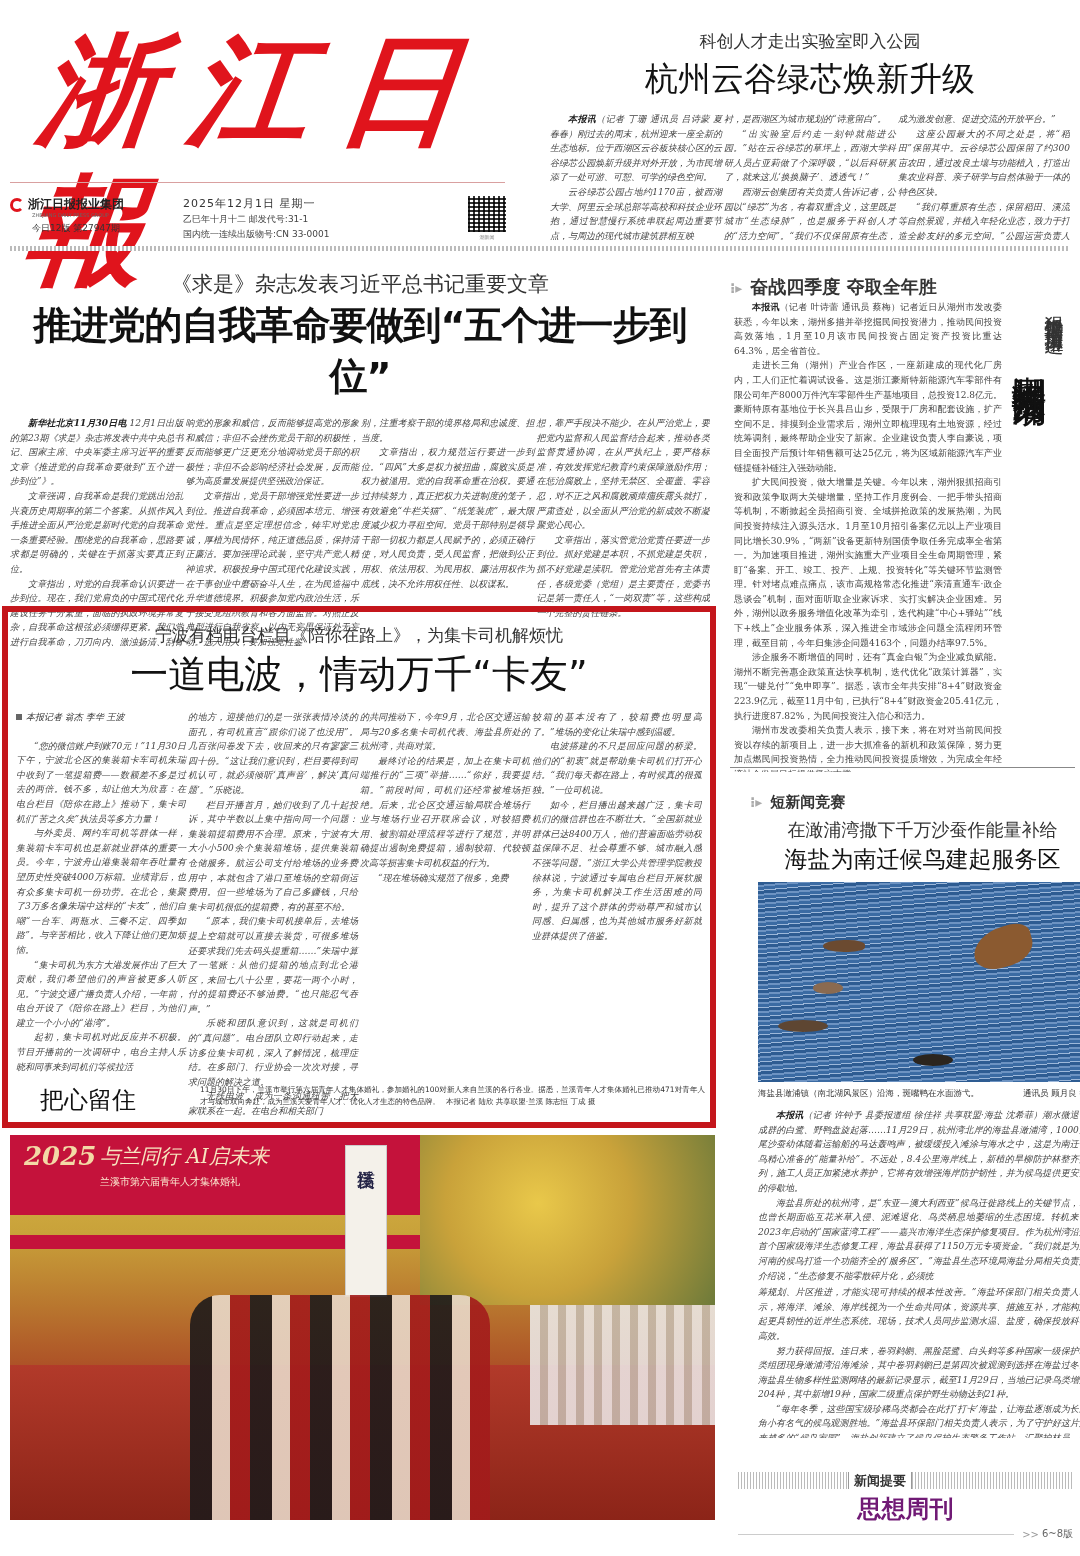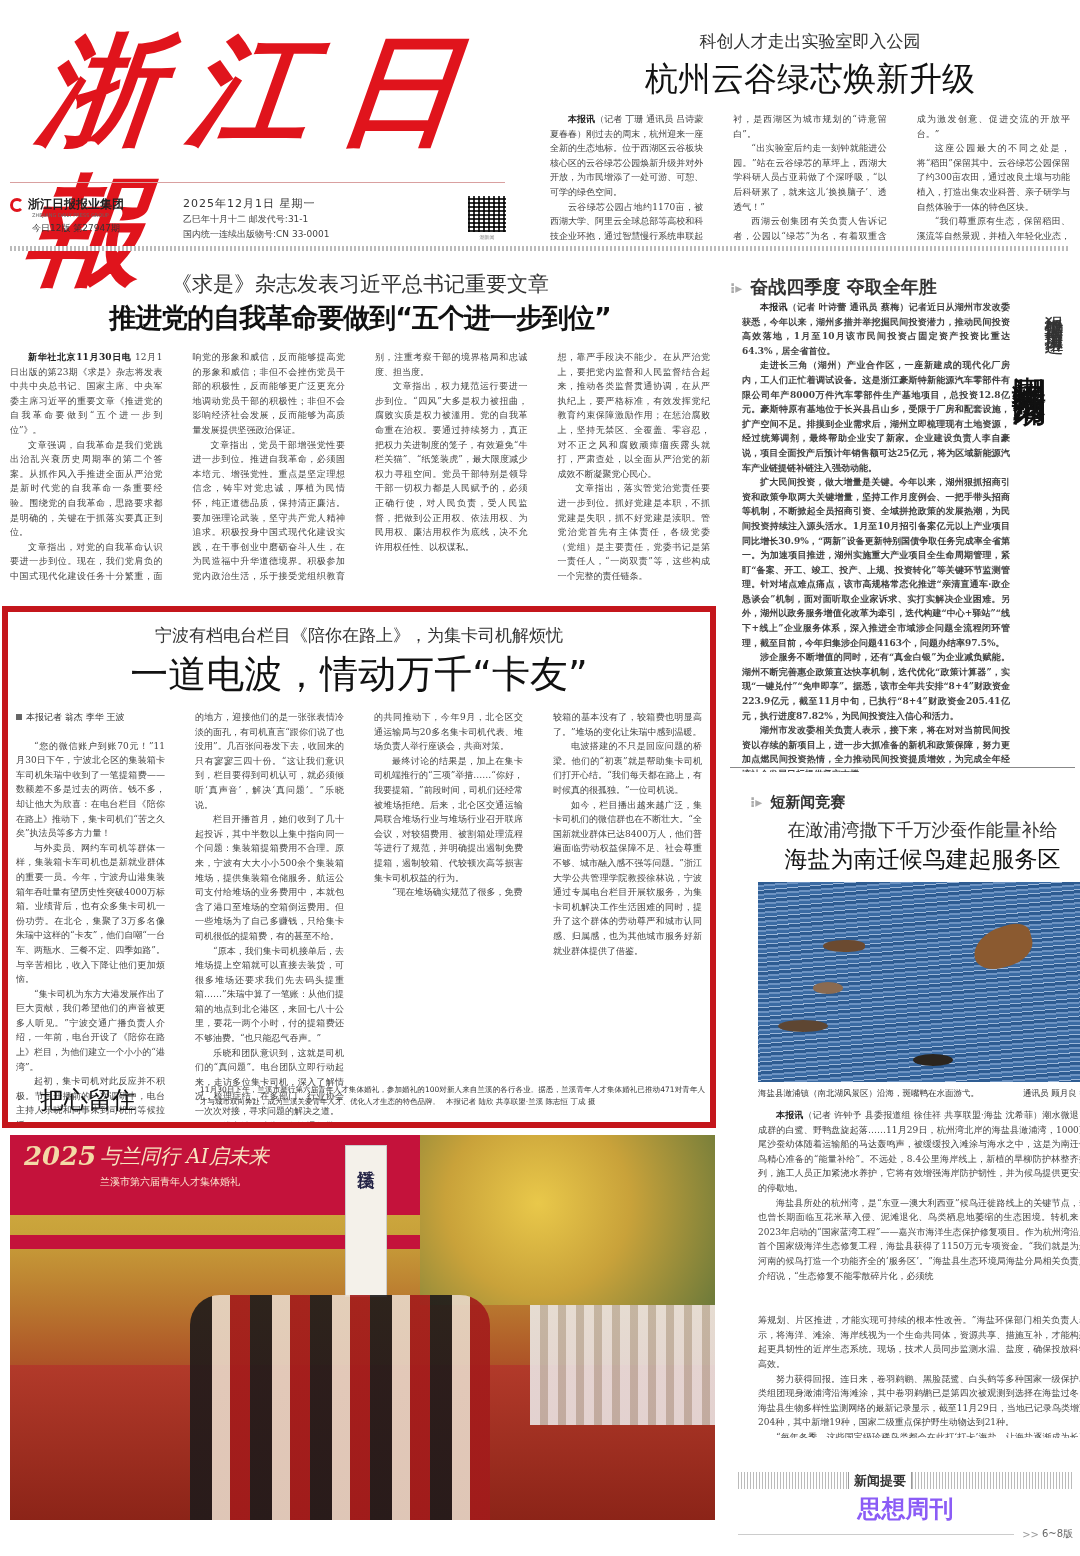--- a/index.html
+++ b/index.html
@@ -2,21 +2,21 @@
 <html><head>
 <meta charset="utf-8">
 <style>
   html, body { margin:0; padding:0; background:#fff; }
   body { width:1080px; height:1556px; position:relative; overflow:hidden;
          font-family:"DejaVu Sans", sans-serif; color:#222; }
   .abs { position:absolute; }
   .body-text { font-family:"DejaVu Serif", serif; font-size:9px; line-height:14.6px; color:#444;
                text-align:justify; overflow:hidden; }
   .body-text p { margin:0; text-indent:2em; }
-  .cols { display:flex; gap:30px; }
+  .cols { display:flex; gap:2px;font-style:italic; }
   .cols > div { flex:1; }
   .masthead-title { color:#e0141c; font-family:"DejaVu Serif", serif; font-weight:bold;
                     font-size:120px; letter-spacing:30px; font-style:italic; transform:skewX(-6deg); }
   .hr-red { height:1px; background:#d9a0a0; }
   .hr-dots { height:5px; background:repeating-linear-gradient(90deg,#bbb 0 2px,#fff 2px 4px); }
   .kicker { font-size:22px; color:#333; text-align:center; }
   .headline { font-weight:bold; color:#111; text-align:center; }
   .redbox { border:6px solid #c4161c; box-sizing:border-box; }
   .section-tag { font-weight:bold; font-size:18px; color:#333; }
   .tag-arrow { color:#aaa; font-size:14px; margin-right:8px; }
@@ -68,21 +68,21 @@
     <div>
       <p style="text-indent:0">成为激发创意、促进交流的开放平台。”</p>
       <p>这座公园最大的不同之处是，将“稻田”保留其中。云谷绿芯公园保留了约300亩农田，通过改良土壤与功能植入，打造出集农业科普、亲子研学与自然体验于一体的特色区块。</p>
       <p>“我们尊重原有生态，保留稻田、溪流等自然景观，并植入年轻化业态，致力于打造全龄友好的多元空间。”公园运营负责人董天姝介绍。</p>
     </div>
   </div>
 </div>
 
 <div class="abs" style="left:10px;top:270px;width:700px;height:330px;">
   <div class="kicker" style="font-size:21px;">《求是》杂志发表习近平总书记重要文章</div>
-  <div class="headline" style="font-size:27px;margin-top:2px;letter-spacing:-1px;">推进党的自我革命要做到“五个进一步到位”</div>
+  <div class="headline" style="font-size:38px;margin-top:2px;letter-spacing:-1px;">推进党的自我革命要做到“五个进一步到位”</div>
   <div class="cols body-text" style="margin-top:14px;height:232px;">
     <div>
       <p><b style="color:#222;">新华社北京11月30日电</b> <span>12月1日出版的第23期《求是》杂志将发表中共中央总书记、国家主席、中央军委主席习近平的重要文章《推进党的自我革命要做到“五个进一步到位”》。</span></p>
       <p>文章强调，自我革命是我们党跳出治乱兴衰历史周期率的第二个答案。从抓作风入手推进全面从严治党是新时代党的自我革命一条重要经验。围绕党的自我革命，思路要求都是明确的，关键在于抓落实要真正到位。</p>
       <p>文章指出，对党的自我革命认识要进一步到位。现在，我们党肩负的中国式现代化建设任务十分繁重，面临的执政环境异常复杂，自我革命这根弦必须绷得更紧。我们党进行自我革命，刀刃向内、激浊扬清、刮骨疗毒，非但不会影</p>
     </div>
     <div>
       <p style="text-indent:0">响党的形象和威信，反而能够提高党的形象和威信；非但不会挫伤党员干部的积极性，反而能够更广泛更充分地调动党员干部的积极性；非但不会影响经济社会发展，反而能够为高质量发展提供坚强政治保证。</p>
       <p>文章指出，党员干部增强党性要进一步到位。推进自我革命，必须固本培元、增强党性。重点是坚定理想信念，铸牢对党忠诚，厚植为民情怀，纯正道德品质，保持清正廉洁。要加强理论武装，坚守共产党人精神追求。积极投身中国式现代化建设实践，在干事创业中磨砺奋斗人生，在为民造福中升华道德境界。积极参加党内政治生活，乐于接受党组织教育和各方面监督。对照正反典型进行自我省察，以内无妄思保证外无妄动。选人用人，要加强党性鉴</p>
     </div>
@@ -94,21 +94,21 @@
       <p style="text-indent:0">想，靠严手段决不能少。在从严治党上，要把党内监督和人民监督结合起来，推动各类监督贯通协调，在从严执纪上，要严格标准，有效发挥党纪教育约束保障激励作用；在惩治腐败上，坚持无禁区、全覆盖、零容忍，对不正之风和腐败顽瘴痼疾露头就打，严肃查处，以全面从严治党的新成效不断凝聚党心民心。</p>
       <p>文章指出，落实管党治党责任要进一步到位。抓好党建是本职，不抓党建是失职，抓不好党建是渎职。管党治党首先有主体责任，各级党委（党组）是主要责任，党委书记是第一责任人，“一岗双责”等，这些构成一个完整的责任链条。</p>
     </div>
   </div>
 </div>
 
 <div class="abs" style="left:730px;top:270px;width:345px;height:505px;">
   <div class="section-tag" style="margin-top:5px;">
     <span class="tag-arrow">⁝▸</span><span>奋战四季度 夺取全年胜</span>
   </div>
-  <div class="body-text abs" style="left:12px;top:30px;width:268px;height:472px;font-weight:bold;">
+  <div class="body-text abs" style="left:4px;top:30px;width:268px;height:472px;">
     <p><b style="color:#222;">本报讯</b><span>（记者 叶诗蕾 通讯员 蔡梅）</span><span>记者近日从湖州市发改委获悉，今年以来，湖州多措并举挖掘民间投资潜力，推动民间投资高效落地，1月至10月该市民间投资占固定资产投资比重达64.3%，居全省首位。</span></p>
     <p>走进长三角（湖州）产业合作区，一座新建成的现代化厂房内，工人们正忙着调试设备。这是浙江豪斯特新能源汽车零部件有限公司年产8000万件汽车零部件生产基地项目，总投资12.8亿元。豪斯特原有基地位于长兴县吕山乡，受限于厂房和配套设施，扩产空间不足。排摸到企业需求后，湖州立即梳理现有土地资源，经过统筹调剂，最终帮助企业安了新家。企业建设负责人李自豪说，项目全面投产后预计年销售额可达25亿元，将为区域新能源汽车产业链提链补链注入强劲动能。</p>
     <p>扩大民间投资，做大增量是关键。今年以来，湖州狠抓招商引资和政策争取两大关键增量，坚持工作月度例会、一把手带头招商等机制，不断掀起全员招商引资、全域拼抢政策的发展热潮，为民间投资持续注入源头活水。1月至10月招引备案亿元以上产业项目同比增长30.9%，“两新”设备更新特别国债争取任务完成率全省第一。为加速项目推进，湖州实施重大产业项目全生命周期管理，紧盯“备案、开工、竣工、投产、上规、投资转化”等关键环节监测管理。针对堵点难点痛点，该市高规格常态化推进“亲清直通车·政企恳谈会”机制，面对面听取企业家诉求、实打实解决企业困难。另外，湖州以政务服务增值化改革为牵引，迭代构建“中心+驿站”“线下+线上”企业服务体系，深入推进全市域涉企问题全流程闭环管理，截至目前，今年归集涉企问题4163个，问题办结率97.5%。</p>
     <p>涉企服务不断增值的同时，还有“真金白银”为企业减负赋能。湖州不断完善惠企政策直达快享机制，迭代优化“政策计算器”，实现“一键兑付”“免申即享”。据悉，该市全年共安排“8+4”财政资金223.9亿元，截至11月中旬，已执行“8+4”财政资金205.41亿元，执行进度87.82%，为民间投资注入信心和活力。</p>
     <p>湖州市发改委相关负责人表示，接下来，将在对对当前民间投资以存续的新项目上，进一步大抓准备的新机和政策保障，努力更加点燃民间投资热情，全力推动民间投资提质增效，为完成全年经济社会发展目标提供坚实支撑。</p>
   </div>
   <div class="abs vert" style="left:312px;top:32px;font-size:19px;color:#333;letter-spacing:1px;">狠抓关键增量 加力项目推进</div>
   <div class="abs vert" style="left:275px;top:78px;font-size:35px;color:#111;letter-spacing:2px;">湖州民间投资活力涌动</div>
   <div class="abs" style="left:0;top:497px;width:345px;height:1px;background:#888;"></div>
 </div>
@@ -127,21 +127,21 @@
       <p>起初，集卡司机对此反应并不积极。节目开播前的一次调研中，电台主持人乐晓和同事来到司机们等候拉活</p>
     </div>
     <div>
       <p style="text-indent:0">的地方，迎接他们的是一张张表情冷淡的面孔，有司机直言“跟你们说了也没用”。几百张问卷发下去，收回来的只有寥寥三四十份。“这让我们意识到，栏目要得到司机认可，就必须倾听‘真声音’，解决‘真问题’。”乐晓说。</p>
       <p>栏目开播首月，她们收到了几十起投诉，其中半数以上集中指向同一个问题：集装箱提箱费用不合理。原来，宁波有大大小小500余个集装箱堆场，提供集装箱仓储服务。航运公司支付给堆场的业务费用中，本就包含了港口至堆场的空箱倒运费用。但一些堆场为了自己多赚钱，只给集卡司机很低的提箱费，有的甚至不给。</p>
       <p>“原本，我们集卡司机接单后，去堆场提上空箱就可以直接去装货，可很多堆场还要求我们先去码头提重箱……”朱瑞中算了一笔账：从他们提箱的地点到北仑港区，来回七八十公里，要花一两个小时，付的提箱费还不够油费。“也只能忍气吞声。”</p>
       <p>乐晓和团队意识到，这就是司机们的“真问题”。电台团队立即行动起来，走访多位集卡司机，深入了解情况，梳理症结。在多部门、行业协会一次次对接，寻求问题的解决之道。</p>
       <p>无线电波，成为一条沟通纽带，把大家联系在一起。在电台和相关部门</p>
     </div>
     <div>
-      <p style="text-indent:0">的共同推动下，今年9月，北仑区交通运输局与20多名集卡司机代表、堆场负责人举行座谈会，共商对策。</p>
+      <p style="text-indent:0">的共同推动下，今年9月，北仑区交通运输局与20多名集卡司机代表、海盐县所处的杭州湾，共商对策。</p>
       <p>最终讨论的结果是，加上在集卡司机端推行的“三项”举措……“你好，我要提箱。”前段时间，司机们还经常被堆场拒绝。后来，北仑区交通运输局联合堆场行业与堆场行业召开联席会议，对较猖费用、被割箱处理流程等进行了规范，并明确提出遏制免费提箱，遏制较箱、代较顿次高等损害集卡司机权益的行为。</p>
       <p>“现在堆场确实规范了很多，免费</p>
     </div>
     <div>
       <p style="text-indent:0">较箱的基本没有了，较箱费也明显高了。”堆场的变化让朱瑞中感到温暖。</p>
       <p>电波搭建的不只是回应问题的桥梁。他们的“初衷”就是帮助集卡司机们打开心结。“我们每天都在路上，有时候真的很孤独。”一位司机说。</p>
       <p>如今，栏目播出越来越广泛，集卡司机们的微信群也在不断壮大。“全国新就业群体已达8400万人，他们普遍面临劳动权益保障不足、社会尊重不够、城市融入感不强等问题。”浙江大学公共管理学院教授徐林说，宁波通过专属电台栏目开展软服务，为集卡司机解决工作生活困难的同时，提升了这个群体的劳动尊严和城市认同感、归属感，也为其他城市服务好新就业群体提供了借鉴。</p>
     </div>
   </div>
 </div>
@@ -200,19 +200,19 @@
     <div style="position:absolute;left:0;top:230px;width:705px;height:155px;background:linear-gradient(180deg,#b23a2a,#8c2418);"></div>
     <div style="position:absolute;left:520px;top:170px;width:185px;height:120px;background:repeating-linear-gradient(90deg,#eee 0 10px,#c7c0b5 10px 18px);opacity:.85;"></div>
     <div style="position:absolute;left:180px;top:160px;width:300px;height:225px;background:repeating-linear-gradient(90deg,#1e1a1a 0 22px,#e8d8c8 22px 40px,#a31b1b 40px 60px);opacity:.9;border-radius:30px 30px 0 0;"></div>
   </div>
 </div>
 
 <div class="abs" style="left:738px;top:1472px;width:335px;height:80px;">
   <div style="position:relative;height:17px;background:repeating-linear-gradient(90deg,#bbb 0 1px,#fff 1px 3px),repeating-linear-gradient(0deg,#bbb 0 1px,transparent 1px 3px);">
     <span style="position:absolute;left:110px;top:0;background:#fff;padding:0 5px;font-size:13px;font-weight:bold;color:#333;line-height:17px;border-left:1px solid #999;border-right:1px solid #999;">新闻提要</span>
   </div>
-  <div style="text-align:center;font-size:24px;font-weight:bold;color:#8b5cf6;margin-top:4px;">思想周刊</div>
+  <div style="text-align:center;font-size:24px;font-weight:bold;color:#701a75;margin-top:4px;">思想周刊</div>
   <div style="display:flex;align-items:center;margin-top:2px;">
     <div style="flex:1;height:1px;background:#ccc;margin-right:8px;"></div>
     <span style="color:#999;font-size:10px;margin-right:3px;">&gt;&gt;</span>
     <span style="font-size:10px;color:#666;">6~8版</span>
   </div>
 </div>
 
 </body></html>

